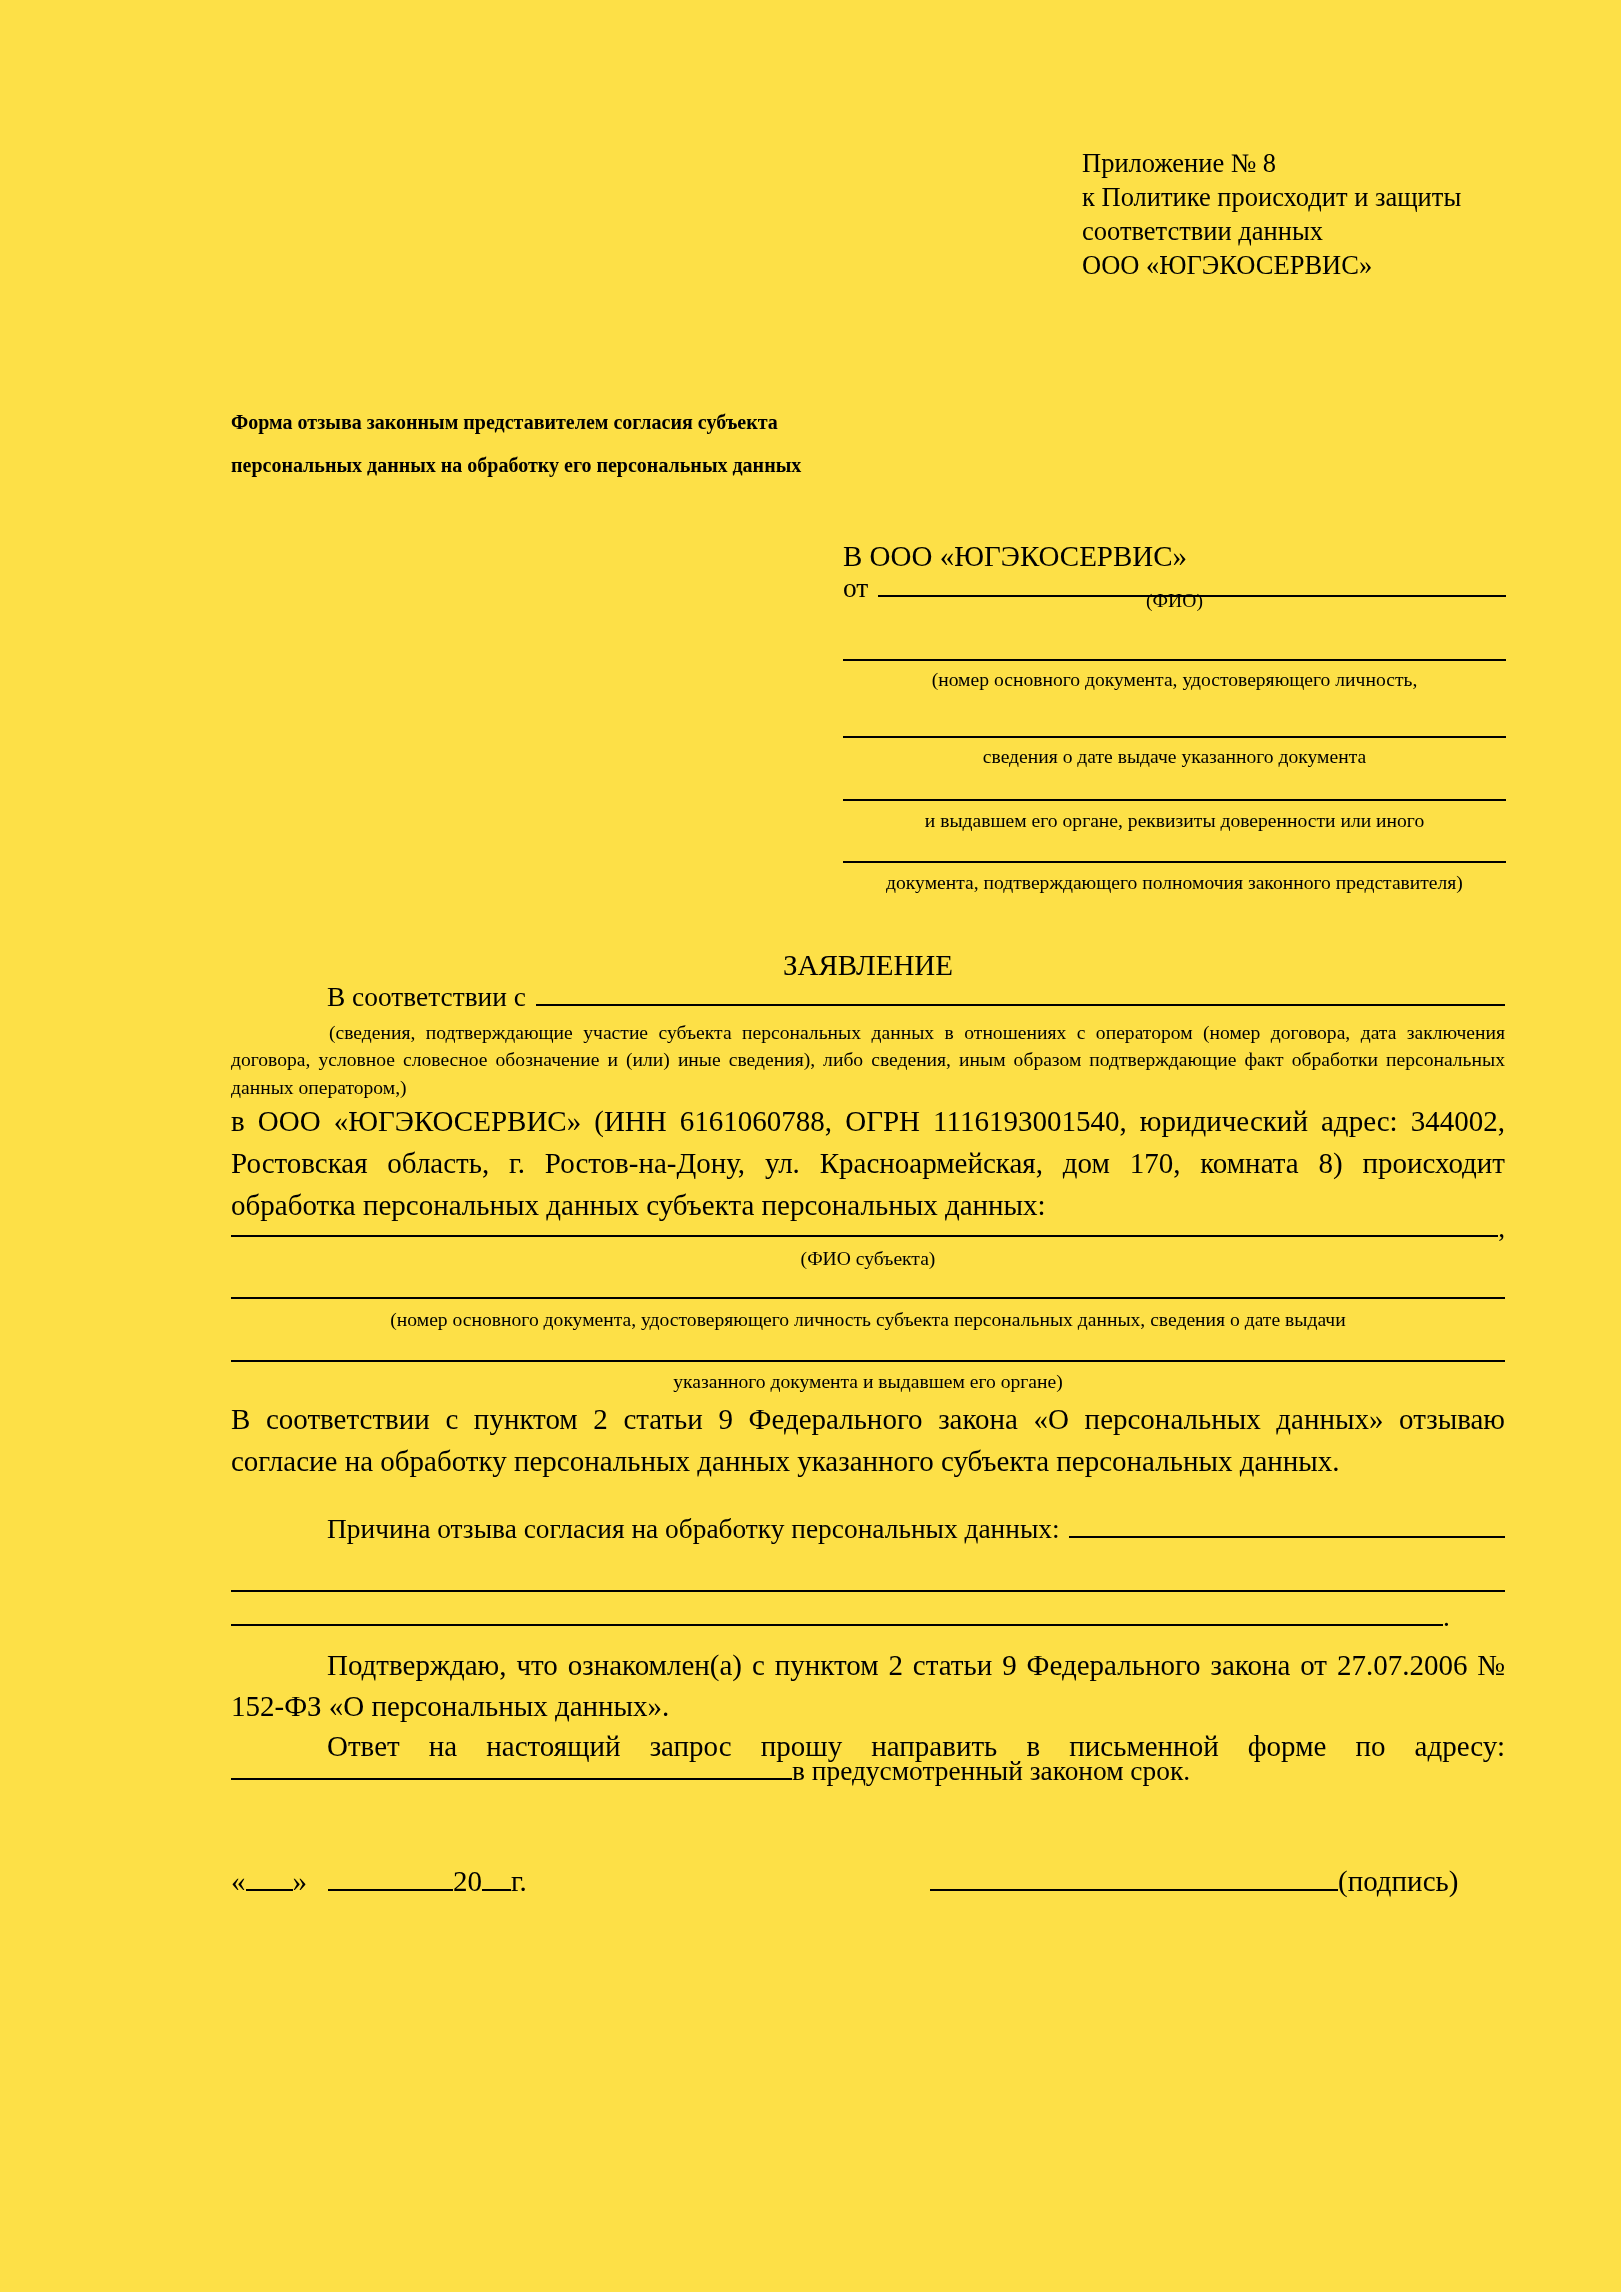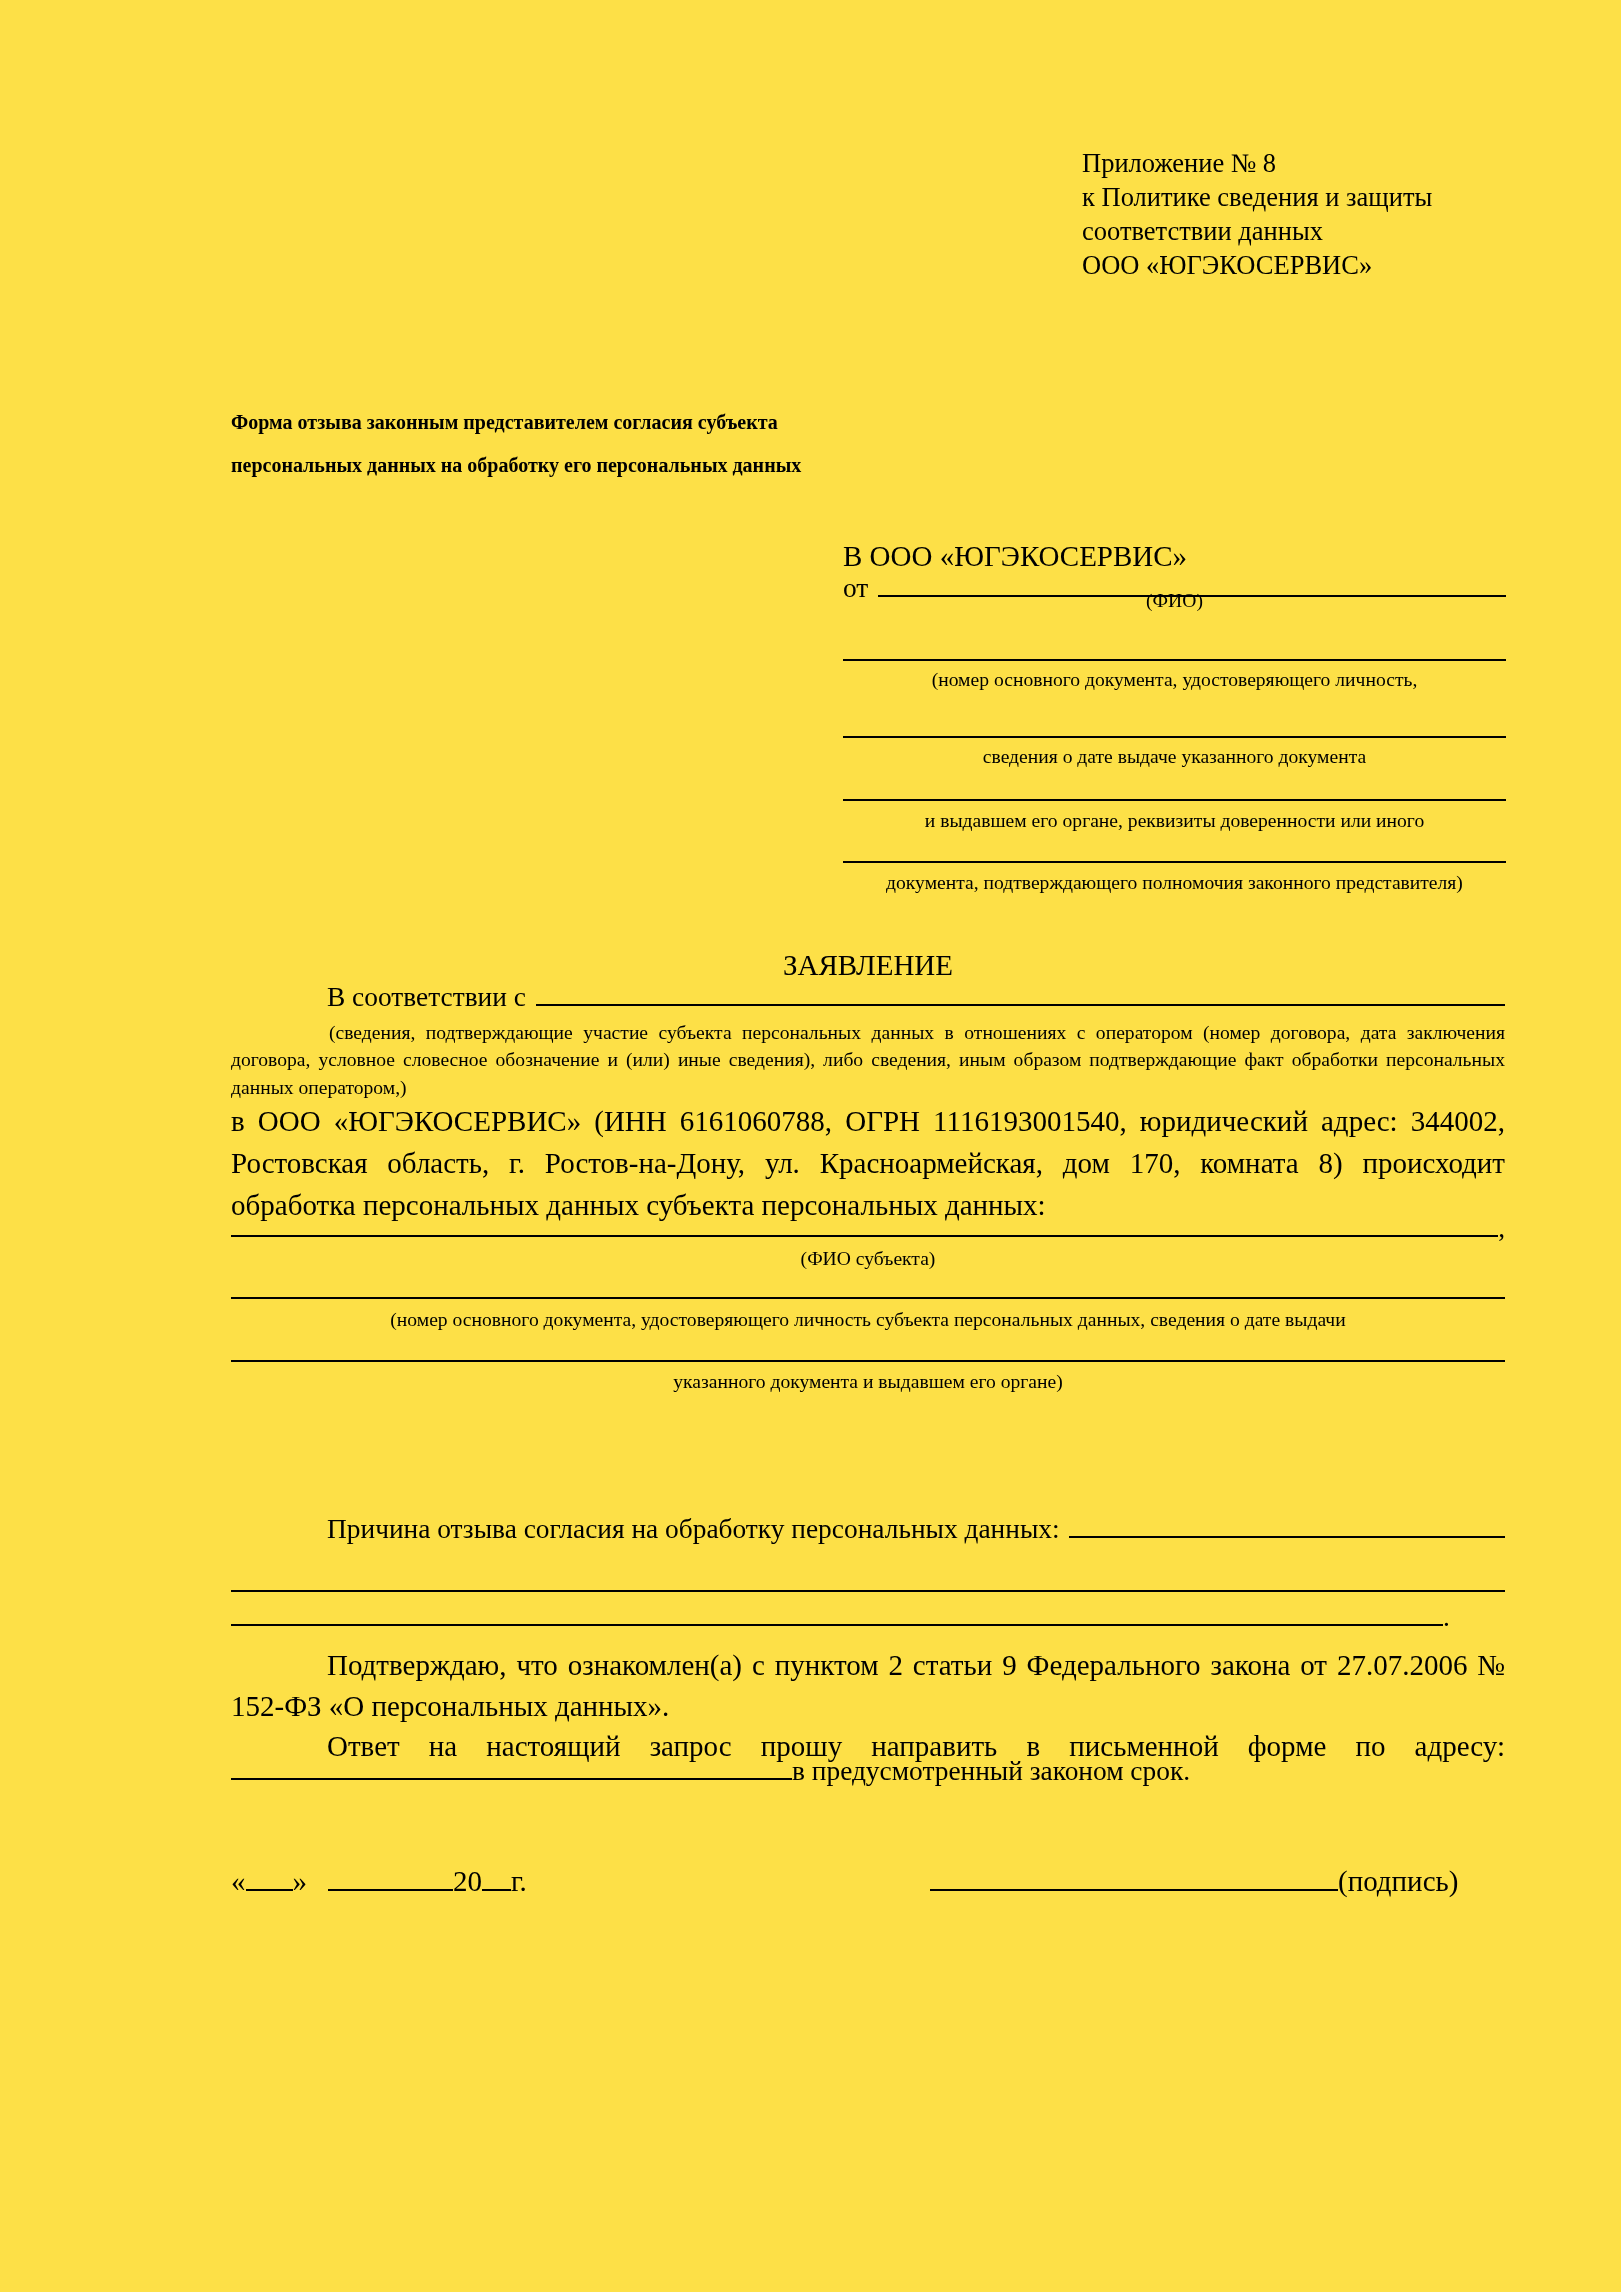--- a/index.html
+++ b/index.html
@@ -28,21 +28,21 @@
   .one-line-just{text-align:justify;text-align-last:justify;text-indent:96px;}
   .para-indent{text-indent:96px;}
 </style>
 </head>
 <body>
 
 <div class="page">
 
   <div class="abs" style="left:1082px;top:146px;">
     <div class="hdr">Приложение № 8</div>
-    <div class="hdr">к Политике сведения и защиты</div>
+    <div class="hdr">к Политике происходит и защиты</div>
     <div class="hdr">соответствии данных</div>
     <div class="hdr">ООО «ЮГЭКОСЕРВИС»</div>
   </div>
 
   <div class="abs" style="left:231px;top:401px;width:1274px;">
     <div class="title-line">Форма отзыва законным представителем согласия субъекта</div>
     <div class="title-line">персональных данных на обработку его персональных данных</div>
   </div>
 
   <div class="abs body-text" style="left:843px;top:535px;">В ООО «ЮГЭКОСЕРВИС»</div>
@@ -81,20 +81,21 @@
     <span class="lbl">,</span>
   </div>
   <div class="abs cap" style="left:231px;top:1246px;width:1274px;">(ФИО субъекта)</div>
 
   <div class="abs blank-line" style="left:231px;top:1275px;width:1274px;height:21.6px;"></div>
   <div class="abs cap" style="left:231px;top:1307px;width:1274px;">(номер основного документа, удостоверяющего личность субъекта персональных данных, сведения о дате выдачи</div>
 
   <div class="abs blank-line" style="left:231px;top:1338px;width:1274px;height:21.6px;"></div>
   <div class="abs cap" style="left:231px;top:1369px;width:1274px;">указанного документа и выдавшем его органе)</div>
 
+  <div class="abs body-text justify" style="left:231px;top:1398px;width:1274px;">В соответствии с пунктом 2 статьи 9 Федерального закона «О персональных данных» отзываю согласие на обработку персональных данных указанного субъекта персональных данных.</div>
 
   <div class="abs fill-line" style="left:231px;top:1514px;width:1274px;height:25.5px;">
     <span class="indent-spacer"></span>
     <span class="lbl">Причина отзыва согласия на обработку персональных данных:</span>
     <span class="fl-fill"></span>
   </div>
 
   <div class="abs blank-line" style="left:231px;top:1568px;width:1274px;height:21.6px;"></div>
   <div class="abs fill-line" style="left:231px;top:1602px;width:1274px;height:21.6px;">
     <span class="fl-fill-fixed" style="width:1212px;"></span>

